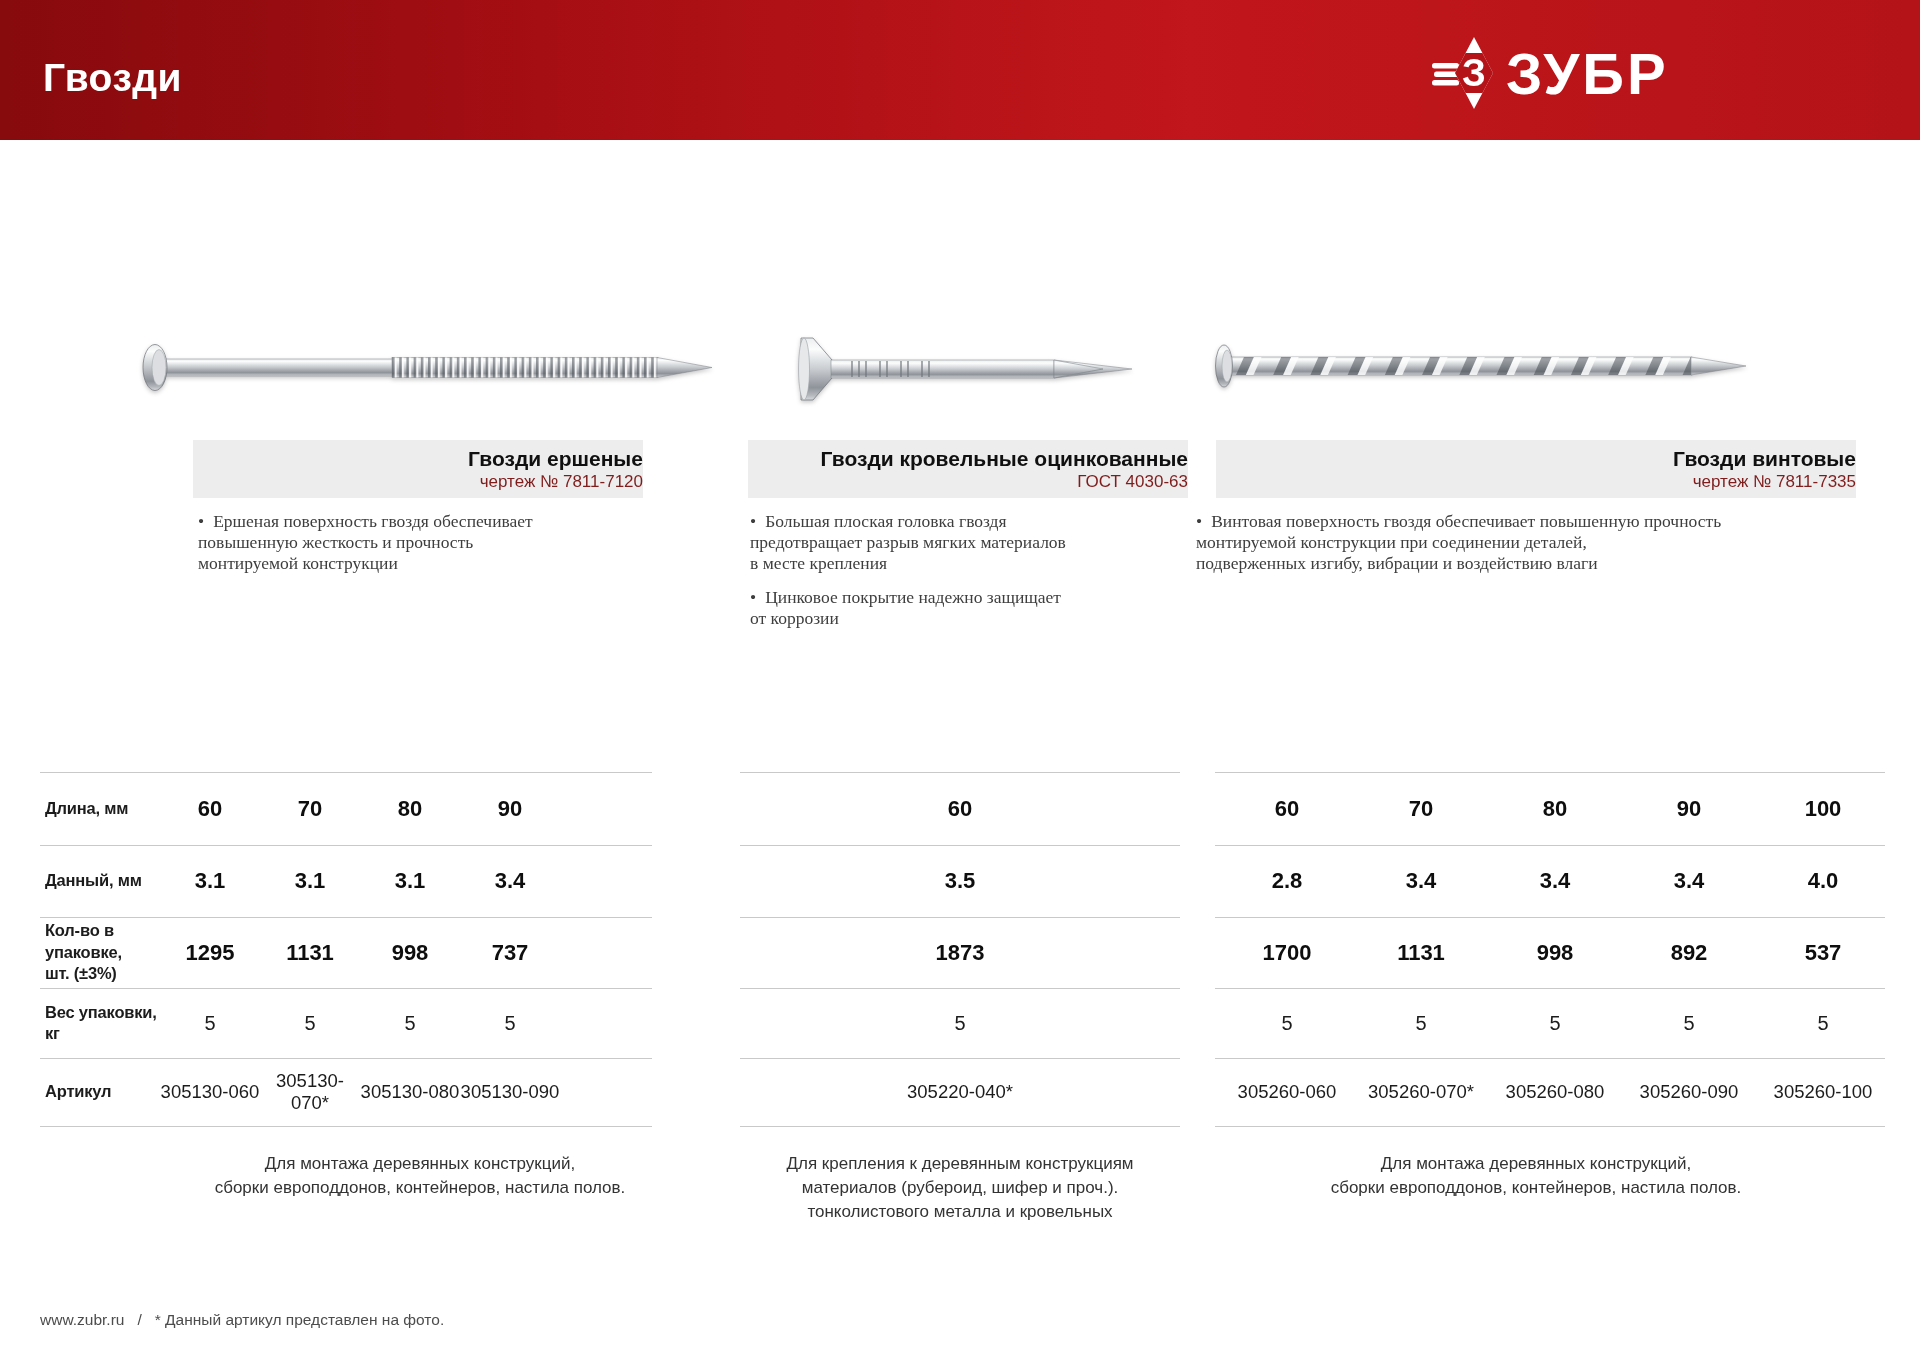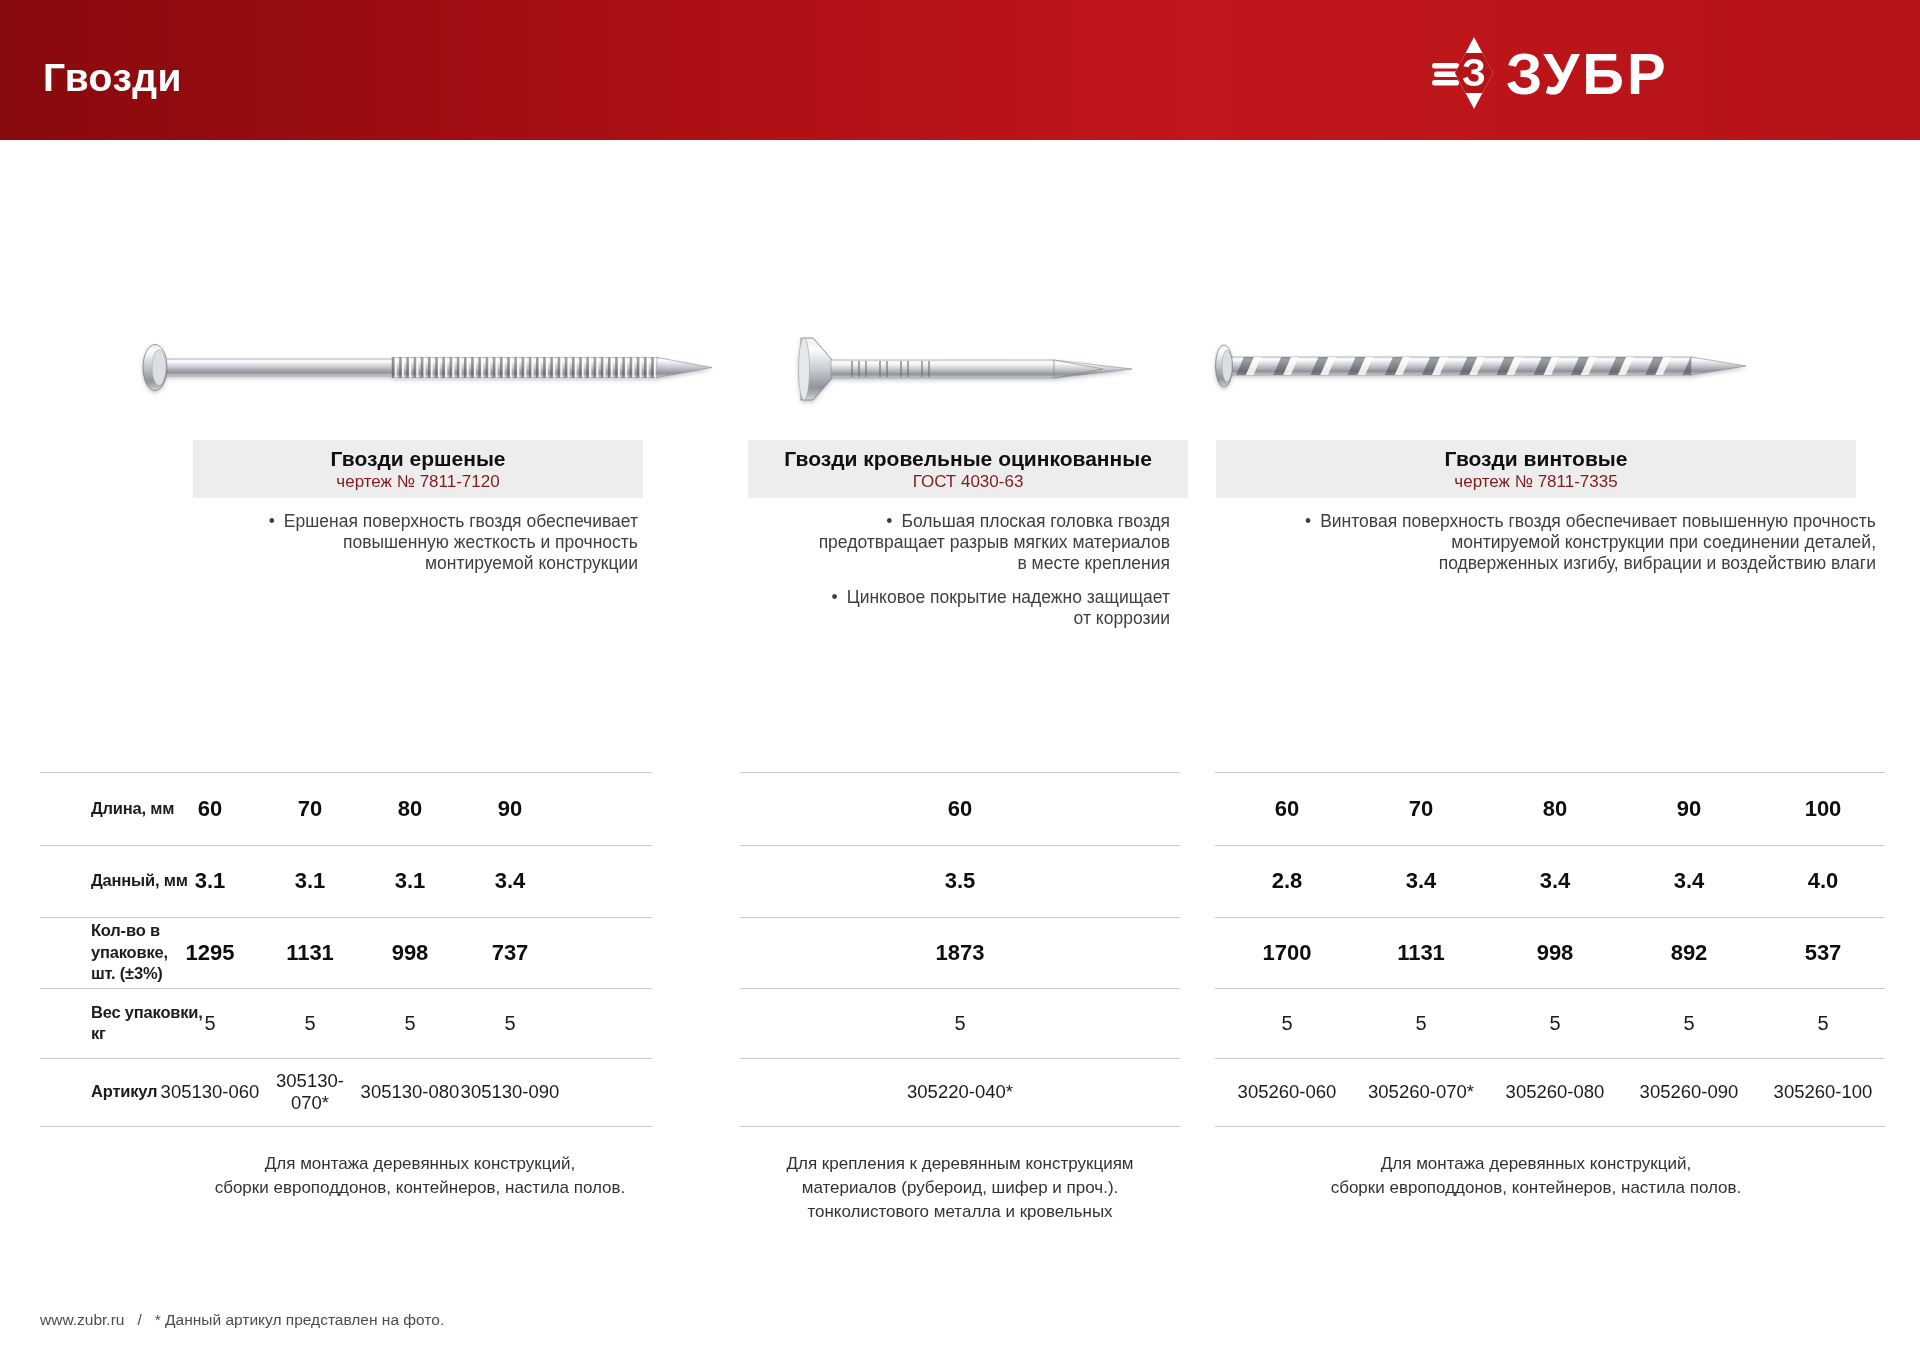--- a/index.html
+++ b/index.html
@@ -16,35 +16,35 @@
     position:absolute; left:43px; top:56px; color:#fff;
     font-size:39px; font-weight:bold; letter-spacing:0.5px;
   }
   .logo { position:absolute; left:1432px; top:36px; display:flex; align-items:center; }
   .logo-text { color:#fff; font-size:58px; font-weight:bold; letter-spacing:3px; margin-left:10px; }
   
   .nail { position:absolute; filter:drop-shadow(0 2px 2px rgba(0,0,0,0.22)); }
   
   .gbox {
     position:absolute; top:440px; height:58px; background:#ededee;
-    display:flex; flex-direction:column; align-items:center; justify-content:center;
+    display:flex; flex-direction:column; align-items:flex-end; justify-content:center;
   }
   .gbox .t1 { font-size:21px; font-weight:bold; color:#101010; line-height:25px; white-space:nowrap; }
   .gbox .t2 { font-size:17px; color:#7f1d1d; line-height:21px; white-space:nowrap; }
   
   .bullets { position:absolute; top:511px; color:#3e3e3e; font-size:17.5px; line-height:21px; }
   .bullet { margin-bottom:13px; }
-  .bl { text-align:right; white-space:nowrap; }
+  .bl { text-align:left; white-space:nowrap;font-family:Liberation Serif, serif; }
   .dot { margin-right:9px; }
   
   .hline { position:absolute; height:1px; background:#c9c9c9; }
   .rlabel {
     position:absolute; left:45px; width:120px; display:flex; flex-direction:column;
     justify-content:center; font-size:16.5px; font-weight:bold; color:#1c1c1c;
-    line-height:1.3; letter-spacing:-0.2px;margin-left:46px;
+    line-height:1.3; letter-spacing:-0.2px;
   }
   .vrow { position:absolute; display:flex; align-items:center; }
   .vrow span { flex:1; text-align:center; }
   .num span { font-weight:bold; font-size:22px; color:#0e0e0e; }
   .wt  span { font-size:20px; color:#1c1c1c; }
   .sku span { font-size:18.5px; color:#1c1c1c; }
   
   .usage { position:absolute; top:1152px; font-size:17px; color:#333; line-height:24px; }
   .usage div { text-align:center; white-space:nowrap; }
   .footer { position:absolute; left:40px; top:1311px; display:flex; gap:13px;

